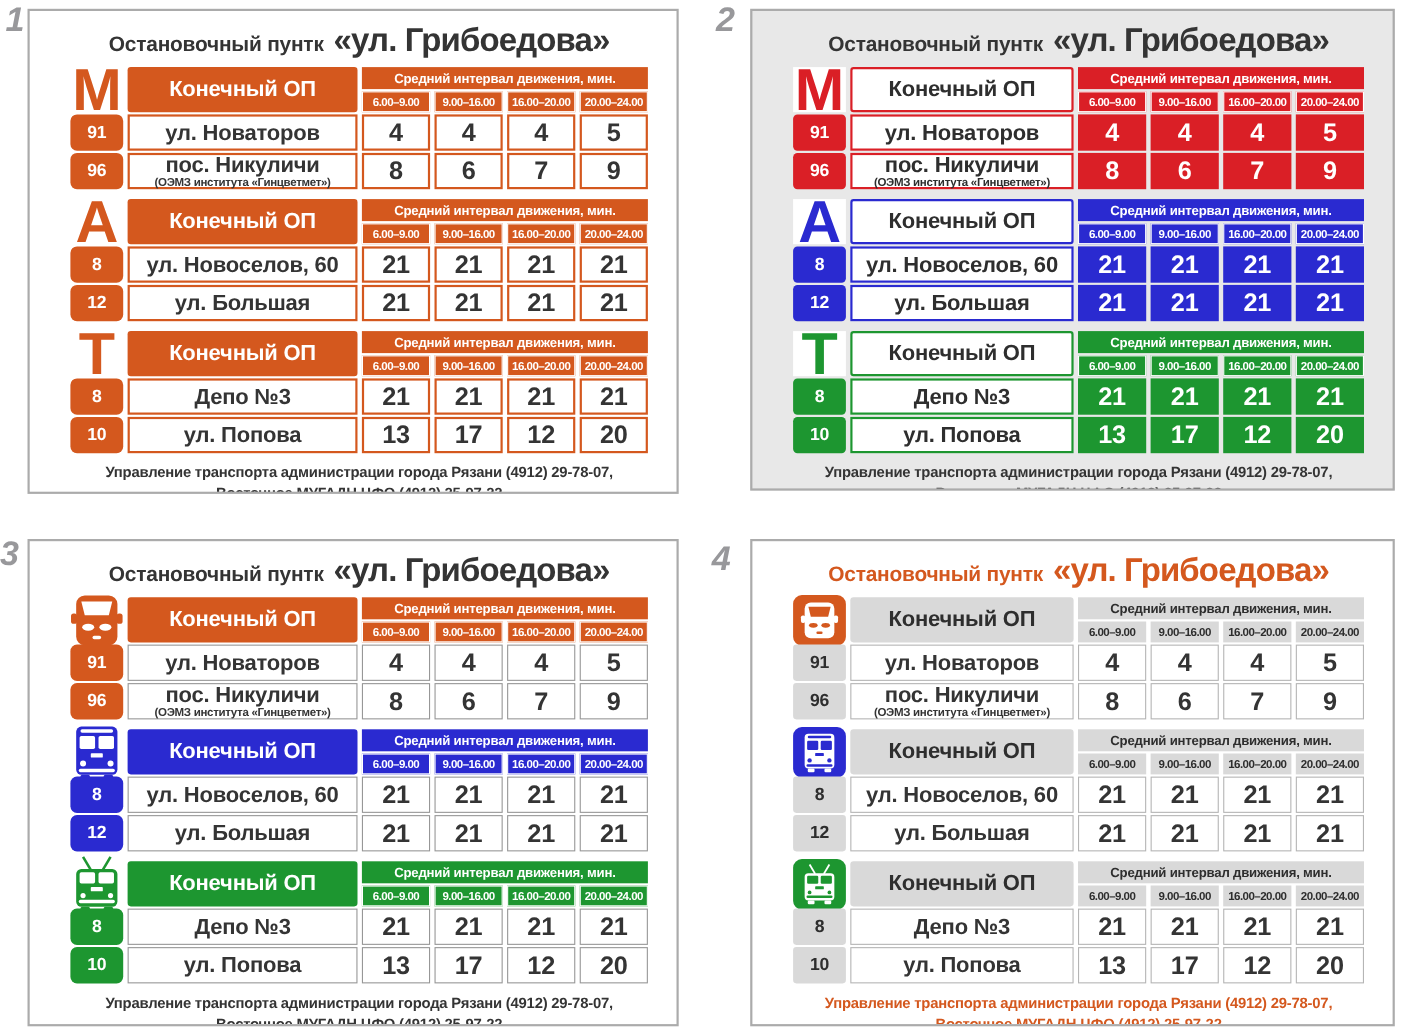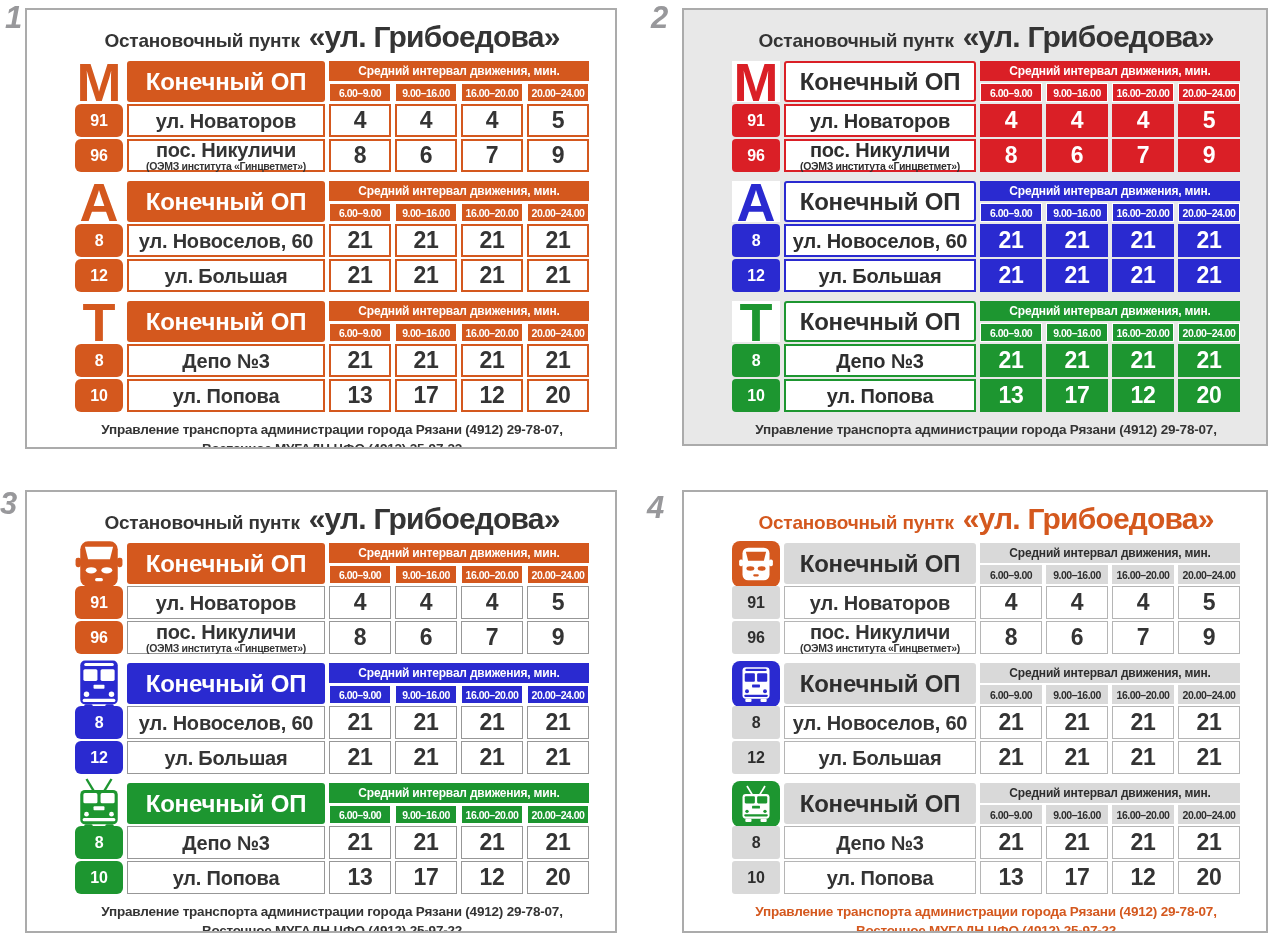--- a/index.html
+++ b/index.html
@@ -4,37 +4,37 @@
 <style>
   * { margin:0; padding:0; box-sizing:border-box; }
   html,body { width:1280px; height:940px; background:#ffffff; overflow:hidden;
               font-family:"Liberation Sans", sans-serif; }
   #canvas { position:relative; width:1280px; height:940px; background:#ffffff; }
 
   .corner-num { position:absolute; font-style:italic; font-weight:bold; font-size:31px;
                 color:#98989B; z-index:3; }
 
   .panel { position:absolute; background:#ffffff; border:2px solid #ABABAB;
-           padding:6px 26px 0 48px; font-weight:bold; letter-spacing:-0.2px; color:#343434;
+           padding:6px 26px 0 37px; font-weight:bold; letter-spacing:-0.2px; color:#343434;
            overflow:hidden; }
   .panel.bg-gray { background:#E8E8E8; }
 
   .title { text-align:center; margin:4px 0 7px; white-space:nowrap; }
   .title-prefix { font-size:19px; margin-right:9px; }
   .title-name   { font-size:30px; letter-spacing:-0.8px; }
   .v4 .title-prefix, .v4 .title-name { color:#D4581E; }
 
   .section { display:grid;
              grid-template-columns:48px 1fr 62px 62px 62px 62px;
              grid-template-rows:20px 19px 33px 33px;
              gap:2px 4px; margin-bottom:9px; }
 
   .symbol   { grid-area:1/1/3/2; display:flex; align-items:center; justify-content:center; }
   .hdr-name { grid-area:1/2/3/3; display:flex; align-items:center; justify-content:center;
-              font-size:24px; border-radius:3px; }
+              font-size:20px; border-radius:3px; }
   .int-label{ grid-area:1/3/2/7; display:flex; align-items:center; justify-content:center;
               font-size:12px; white-space:nowrap; }
   .time-cell{ display:flex; align-items:center; justify-content:center;
               font-size:10.5px; letter-spacing:-0.5px; white-space:nowrap; }
   .tc0{grid-area:2/3;} .tc1{grid-area:2/4;} .tc2{grid-area:2/5;} .tc3{grid-area:2/6;}
 
   .badge { display:flex; align-items:center; justify-content:center;
            font-size:16px; border-radius:6px; }
   .name-cell { display:flex; flex-direction:column; align-items:center; justify-content:center;
                font-size:20px; line-height:1; border-radius:0; }

